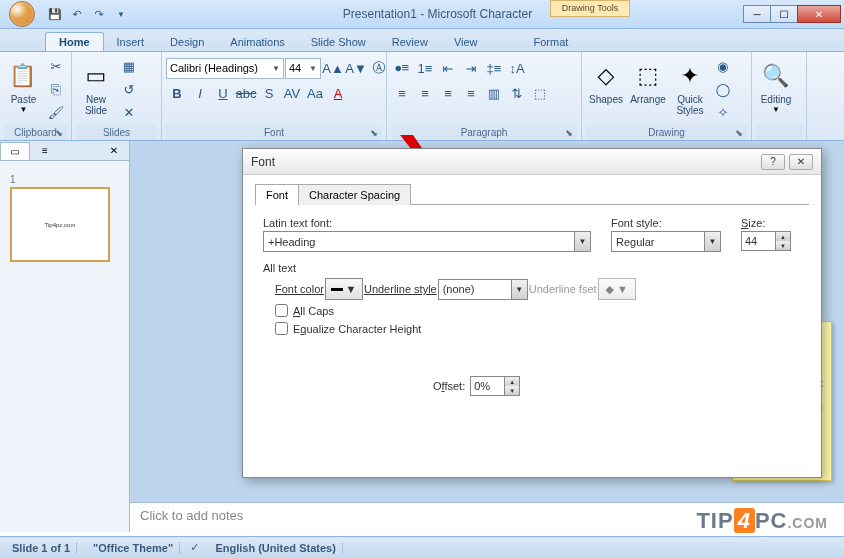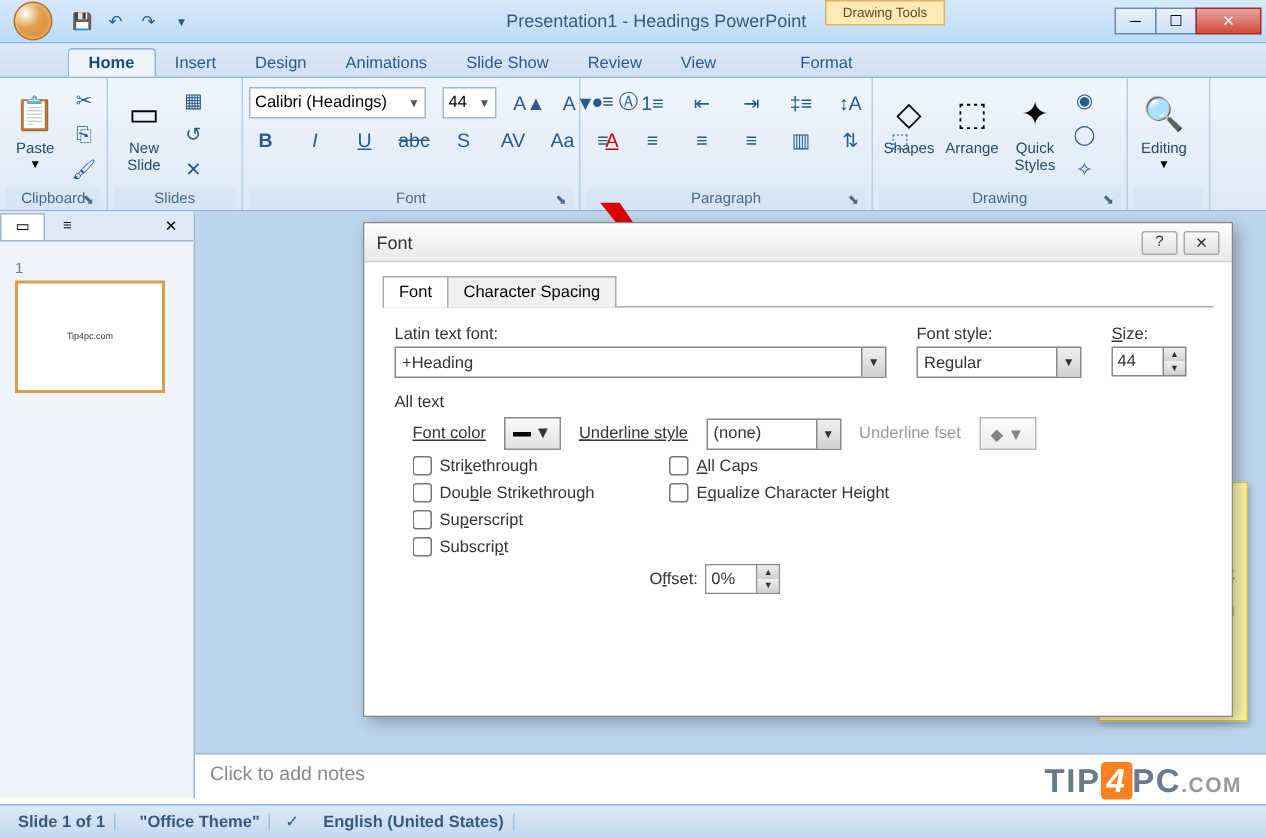--- a/index.html
+++ b/index.html
@@ -27,21 +27,21 @@
 .ribbon { height: 89px; background: linear-gradient(#eff5fc,#dde9f7); border-bottom: 1px solid #8db2e3; display: flex; }
 .rgroup { border-right: 1px solid #b8cee6; display: flex; flex-direction: column; position: relative; padding: 2px 4px 0; }
 .rgroup-body { flex: 1; display: flex; align-items: center; gap: 2px; }
 .rgroup-label { height: 15px; font-size: 10px; color: #4a6a8a; text-align: center; background: rgba(200,220,240,0.3); display: flex; align-items: center; justify-content: center; position: relative; }
 .dlg-launcher { position: absolute; right: 2px; bottom: 1px; width: 12px; height: 12px; font-size: 9px; color: #4a6a8a; cursor: pointer; display: flex; align-items: center; justify-content: center; }
 .big-btn { display: flex; flex-direction: column; align-items: center; width: 40px; height: 66px; cursor: pointer; padding-top: 2px; border: 1px solid transparent; border-radius: 2px; }
 .big-btn .icon-lg { width: 32px; height: 32px; display: flex; align-items: center; justify-content: center; font-size: 22px; }
 .big-btn .lbl { font-size: 10px; color: #2a4a6a; text-align: center; line-height: 11px; margin-top: 2px; }
 .sm-stack { display: flex; flex-direction: column; gap: 1px; }
 .sm-btn { width: 22px; height: 22px; display: flex; align-items: center; justify-content: center; font-size: 13px; color: #2a5a8a; cursor: pointer; border: 1px solid transparent; border-radius: 2px; }
-.font-row { display: flex; align-items: center; gap: 11px; }
+.font-row { display: flex; align-items: center; gap: 1px; }
 .font-combo { height: 21px; border: 1px solid #a0b8d0; background: #fff; font-size: 11px; padding: 0 3px; display: flex; align-items: center; justify-content: space-between; }
 .combo-arrow { font-size: 8px; color: #555; margin-left: 3px; }
 
 
 .workspace { display: flex; height: 391px; background: #bcd4ec; position: relative; }
 .slide-panel { width: 130px; background: #eef4fa; border-right: 1px solid #a0b8d0; display: flex; flex-direction: column; }
 .slide-tabs { height: 20px; display: flex; background: #dde9f7; border-bottom: 1px solid #a0b8d0; align-items: center; }
 .stab { width: 30px; height: 18px; display: flex; align-items: center; justify-content: center; font-size: 10px; cursor: pointer; }
 .stab.active { background: #fff; border: 1px solid #a0b8d0; border-bottom: none; }
 .thumb { margin: 8px 10px; }
@@ -65,21 +65,21 @@
 .dlg-tabs { display: flex; border-bottom: 1px solid #aaa; }
 .dtab { padding: 4px 10px; font-size: 11px; border: 1px solid #aaa; border-bottom: none; background: #f0f0f0; cursor: pointer; margin-right: -1px; position: relative; top: 1px; }
 .dtab.active { background: #fff; }
 .dlg-content { padding: 12px 8px 8px; font-size: 11px; color: #333; }
 .field-row { display: flex; gap: 20px; margin-bottom: 10px; }
 .field { display: flex; flex-direction: column; gap: 2px; }
 .field label { font-size: 11px; }
 .combo-box { height: 21px; border: 1px solid #888; background: #fff; display: flex; align-items: center; padding: 0 4px; font-size: 11px; justify-content: space-between; cursor: pointer; }
 .dd-btn { width: 16px; height: 19px; background: linear-gradient(#f0f0f0,#d0d0d0); border-left: 1px solid #888; display: flex; align-items: center; justify-content: center; font-size: 8px; margin-right: -4px; }
 .section-label { font-size: 11px; margin: 8px 0 4px; }
-.inline-row { display: flex; align-items: center; gap: 12px; margin-left: 12px; }
+.inline-row { display: flex; align-items: center; gap: 1px; margin-left: 12px; }
 .color-btn { width: 38px; height: 22px; border: 1px solid #888; background: linear-gradient(#fafafa,#e0e0e0); display: flex; align-items: center; justify-content: center; cursor: pointer; gap: 2px; }
 .ul-link { text-decoration: underline; color: #333; font-size: 11px; }
 .checks { display: flex; gap: 50px; margin-left: 12px; margin-top: 4px; }
 .check-col { display: flex; flex-direction: column; gap: 5px; }
 .chk { display: flex; align-items: center; gap: 5px; font-size: 11px; }
 .chk input { width: 13px; height: 13px; }
 .offset-row { display: flex; align-items: center; gap: 5px; margin-left: 20px; margin-top: 3px; }
 .spin { width: 50px; height: 20px; border: 1px solid #888; display: flex; }
 .spin-val { flex: 1; padding: 0 3px; font-size: 11px; display: flex; align-items: center; background: #fff; }
 .spin-btns { width: 15px; display: flex; flex-direction: column; border-left: 1px solid #888; }
@@ -105,21 +105,21 @@
 <div class="titlebar">
   <div class="office-btn">
       <div class="office-circle"></div>
     </div>
   <div class="qat">
     <div class="qat-btn">💾</div>
     <div class="qat-btn">↶</div>
     <div class="qat-btn">↷</div>
     <div class="qat-btn" style="font-size:8px">▼</div>
   </div>
-  <div class="title-center">Presentation1 - Headings PowerPoint</div>
+  <div class="title-center">Presentation1 - Microsoft Character</div>
   <div class="contextual-tab">Drawing Tools</div>
   <div class="win-controls">
     <div class="win-btn">─</div>
     <div class="win-btn">☐</div>
     <div class="win-btn close">✕</div>
   </div>
 </div>
 
 <div class="ribbon-tabs">
   <div class="rtab active">Home</div>
@@ -355,38 +355,20 @@
             <span>(none)</span>
             <div class="dd-btn">▼</div>
           </div>
         <span style="color:#999;font-size:11px">Underline fset</span>
         <div class="color-btn" style="opacity:0.6">◆ ▼</div>
       </div>
       <div class="checks">
         <div class="check-col">
           <label class="chk">
               <input type="checkbox" style="">
-              <span>Stri<u>k</u>ethrough</span>
-            </label>
-          <label class="chk">
-              <input type="checkbox" style="">
-              <span>Dou<u>b</u>le Strikethrough</span>
-            </label>
-          <label class="chk">
-              <input type="checkbox" style="">
-              <span>Su<u>p</u>erscript</span>
-            </label>
-          <label class="chk">
-              <input type="checkbox" style="">
-              <span>Subscri<u>p</u>t</span>
-            </label>
-        </div>
-        <div class="check-col">
-          <label class="chk">
-              <input type="checkbox" style="">
               <span><u>A</u>ll Caps</span>
             </label>
           <label class="chk">
               <input type="checkbox" style="">
               <span>E<u>q</u>ualize Character Height</span>
             </label>
         </div>
       </div>
       <div class="offset-row" style="position:absolute;left:170px;top:198px">
         <span>O<u>f</u>fset:</span>

